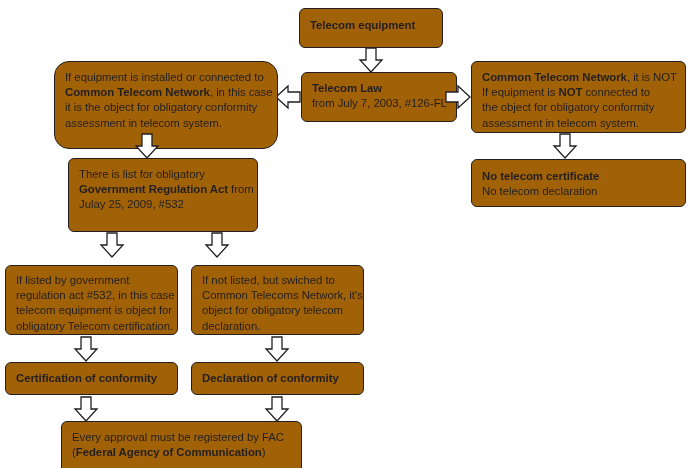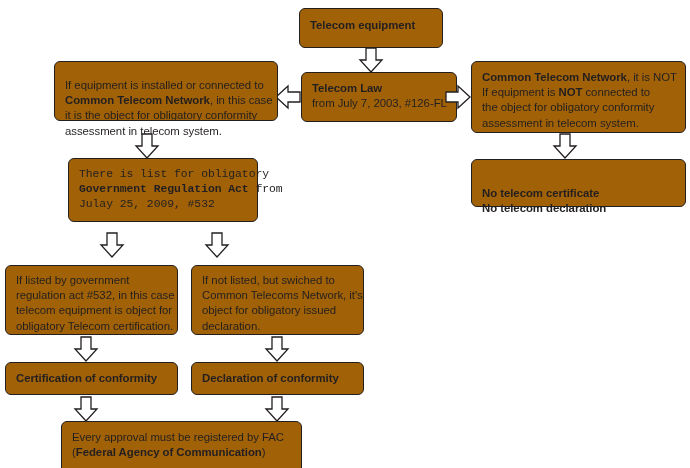--- a/index.html
+++ b/index.html
@@ -72,21 +72,21 @@
       <path d="M1,9 L13,9 L13,3 L25,14 L13,25 L13,19 L1,19 Z"></path>
     </svg>
   </span>
 
   <span class="arrow" style="left:275px; top:83px;">
     <svg width="26" height="28" viewBox="0 0 26 28">
       <path d="M25,9 L13,9 L13,3 L1,14 L13,25 L13,19 L25,19 Z"></path>
     </svg>
   </span>
 
-  <div class="node" style="left:54px; top:61px; width:224px; height:60px; padding-top:16px;">
+  <div class="node" style="left:54px; top:61px; width:224px; height:88px; padding-top:8px;border-radius:15px;">
     <span class="ln">If equipment is installed or connected to</span>
     <span class="ln">
       <b>Common Telecom Network</b><span>, in this case</span>
     </span>
     <span class="ln">it is the object for obligatory conformity</span>
     <span class="ln">assessment in telecom system.</span>
   </div>
 
   <div class="node" style="left:471px; top:61px; width:215px; height:72px; padding-top:8px;">
     <span class="ln">
@@ -104,26 +104,26 @@
       <path d="M9,1 L19,1 L19,13 L25,13 L14,25 L3,13 L9,13 Z"></path>
     </svg>
   </span>
 
   <span class="arrow" style="left:551px; top:133px;">
     <svg width="28" height="26" viewBox="0 0 28 26">
       <path d="M9,1 L19,1 L19,13 L25,13 L14,25 L3,13 L9,13 Z"></path>
     </svg>
   </span>
 
-  <div class="node" style="left:471px; top:159px; width:215px; height:48px; padding-top:26px;">
+  <div class="node" style="left:471px; top:159px; width:215px; height:48px; padding-top:9px;">
     <span class="ln" style="font-weight:bold;">No telecom certificate</span>
-    <span class="ln" style="font-weight:bold;">No telecom declaration</span>
+    <span class="ln" style="font-weight:normal;">No telecom declaration</span>
   </div>
 
-  <div class="node" style="left:68px; top:158px; width:190px; height:64px; padding-top:8px;font-family:Liberation Mono, monospace;">
+  <div class="node" style="left:68px; top:158px; width:190px; height:74px; padding-top:8px;">
     <span class="ln">There is list for obligatory</span>
     <span class="ln">
       <b>Government Regulation Act</b><span> from</span>
     </span>
     <span class="ln">Julay 25, 2009, #532</span>
   </div>
 
   <span class="arrow" style="left:98px; top:232px;">
     <svg width="28" height="26" viewBox="0 0 28 26">
       <path d="M9,1 L19,1 L19,13 L25,13 L14,25 L3,13 L9,13 Z"></path>
@@ -139,21 +139,21 @@
   <div class="node" style="left:5px; top:265px; width:173px; height:70px; padding-top:7px;">
     <span class="ln">If listed by government</span>
     <span class="ln">regulation act #532, in this case</span>
     <span class="ln">telecom equipment is object for</span>
     <span class="ln">obligatory Telecom certification.</span>
   </div>
 
   <div class="node" style="left:191px; top:265px; width:173px; height:70px; padding-top:7px;">
     <span class="ln">If not listed, but swiched to</span>
     <span class="ln">Common Telecoms Network, it's</span>
-    <span class="ln">object for obligatory issued</span>
+    <span class="ln">object for obligatory telecom</span>
     <span class="ln">declaration.</span>
   </div>
 
   <span class="arrow" style="left:72px; top:336px;">
     <svg width="28" height="26" viewBox="0 0 28 26">
       <path d="M9,1 L19,1 L19,13 L25,13 L14,25 L3,13 L9,13 Z"></path>
     </svg>
   </span>
 
   <span class="arrow" style="left:263px; top:336px;">

